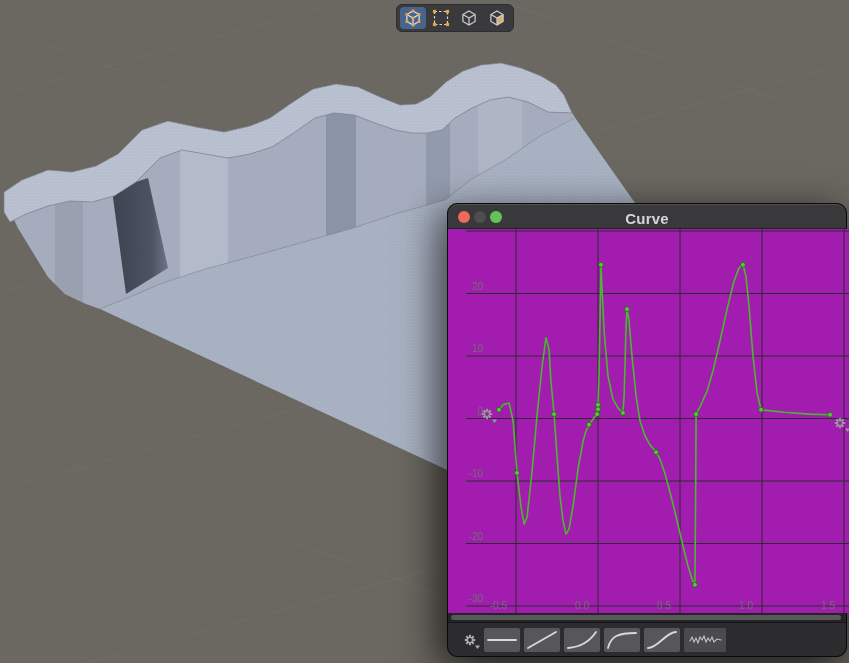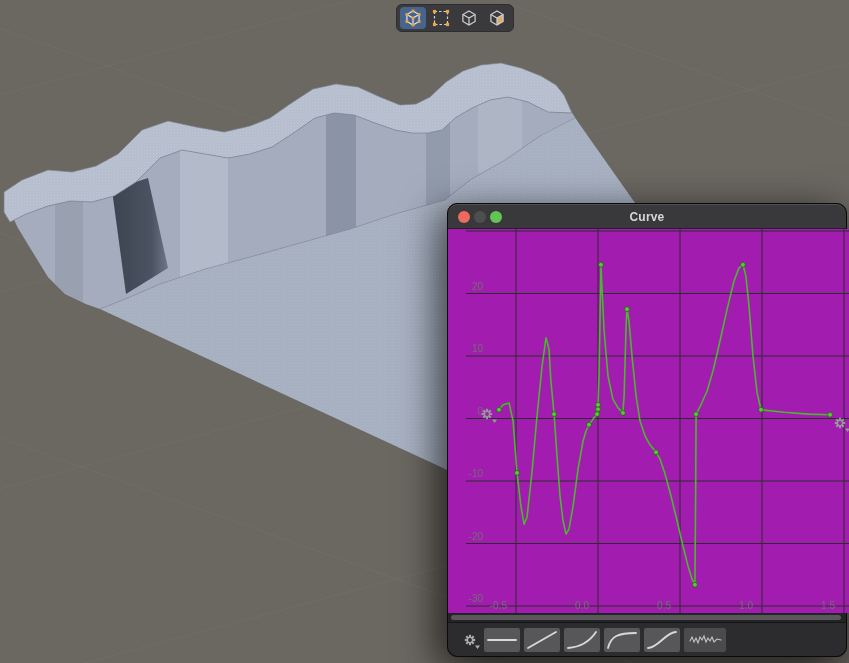--- a/index.html
+++ b/index.html
@@ -13,21 +13,21 @@
   .vp-btn.sel{background:#47648d;}
   
   #win{position:absolute;left:447px;top:203px;width:398px;height:452px;
     background:#1c1c1e;border-radius:10px;border:1px solid #0a0a0a;box-sizing:content-box;
     box-shadow:0 18px 50px rgba(0,0,0,.55),-14px 4px 28px rgba(0,0,0,.28);}
   #titlebar{position:absolute;left:0;top:0;width:100%;height:25px;background:#39393b;
     border-radius:10px 10px 0 0;border-bottom:1px solid #222224;box-sizing:border-box;
     border-top:1px solid #505052;}
   .tl{position:absolute;top:6px;width:12px;height:12px;border-radius:50%;}
   #win-title{position:absolute;left:0;top:5px;width:100%;text-align:center;
-    font-size:12px;font-weight:bold;color:#d6d6d8;letter-spacing:.2px;}
+    font-size:15px;font-weight:bold;color:#d6d6d8;letter-spacing:.2px;}
   #plot-wrap{position:absolute;left:0;top:25px;width:398px;height:384px;background:#a21caf;padding-left:18px;}
   #scroll-strip{position:absolute;left:0;top:409px;width:398px;height:9px;background:#242426;}
   #scroll-thumb{position:absolute;left:3px;top:2px;width:390px;height:5px;background:#59595c;border-radius:3px;}
   #bottom-bar{position:absolute;left:0;top:418px;width:398px;height:34px;background:#2c2c2e;
     border-radius:0 0 10px 10px;border-top:1px solid #161618;box-sizing:border-box;}
   .preset{position:absolute;top:5px;height:24px;background:#57575a;border-radius:2px;}
   text{font-family:"Liberation Sans",sans-serif;}
 </style>
 </head>
 <body>

